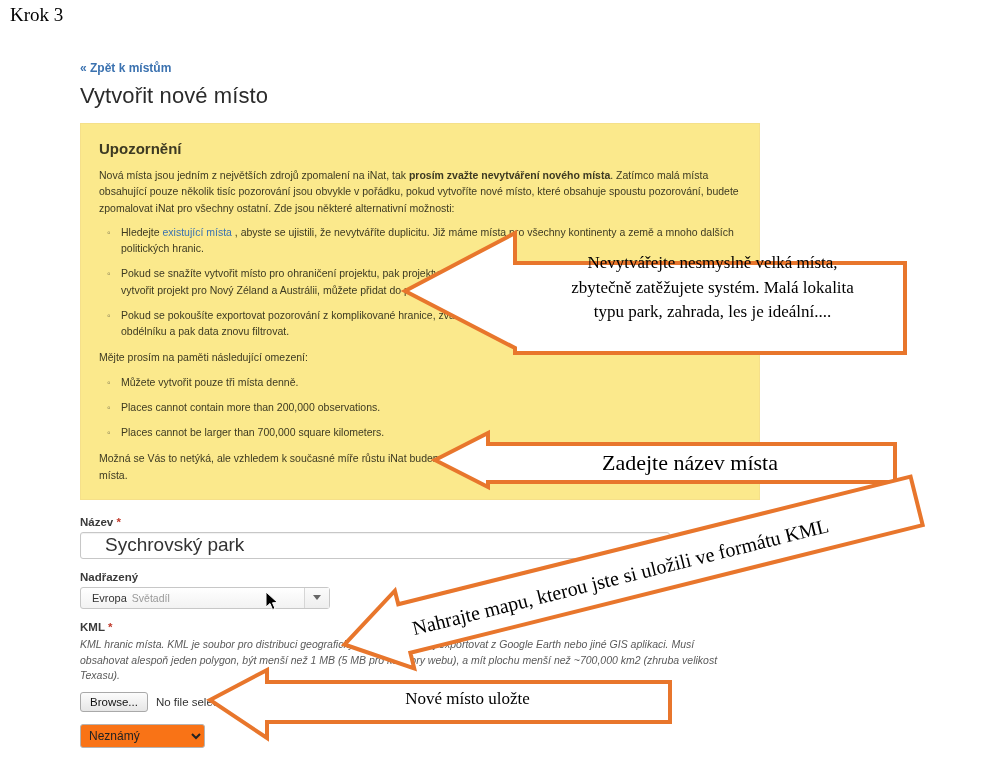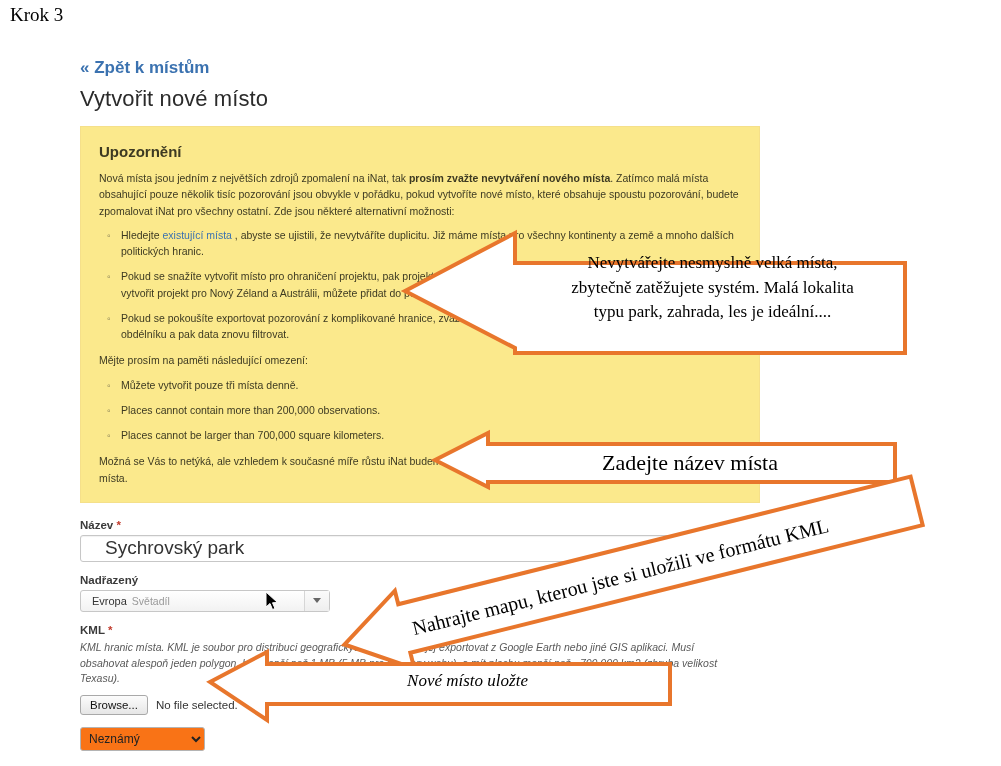--- a/index.html
+++ b/index.html
@@ -23,21 +23,21 @@
     font-size: 19px;
     color: #000;
   }
   .page {
     position: absolute;
     left: 80px;
     top: 58px;
     width: 760px;
   }
   .back-link {
-    font-size: 17px;
+    font-size: 12px;
     color: #3b72b0;
     text-decoration: none;
     font-weight: bold;
     display: inline-block;
     margin-bottom: 6px;
   }
   .page-title {
     font-size: 22px;
     font-weight: normal;
     color: #2b2b2b;
@@ -280,18 +280,18 @@
 
 <div class="callout" style="left:325px; top:470px;">
   <svg width="620" height="200" viewBox="0 0 620 200">
     <g transform="rotate(-14 310 100)">
       <polygon points="10,102 72,62 72,76 600,76 600,126 72,126 72,142 10,102" fill="#ffffff" stroke="#e8762c" stroke-width="4" stroke-linejoin="miter"></polygon>
       <text x="80" y="110" font-family="Liberation Serif, serif" font-size="20" fill="#000">Nahrajte mapu, kterou jste si uložili ve formátu KML</text>
     </g>
   </svg>
 </div>
 
-<div class="callout" style="left:205px; top:650px;font-style:italic;">
+<div class="callout" style="left:205px; top:668px;">
   <svg width="470" height="85" viewBox="0 0 470 85">
     <polygon points="5,32 62,2 62,14 465,14 465,54 62,54 62,70 5,32" fill="#ffffff" stroke="#e8762c" stroke-width="4" stroke-linejoin="miter"></polygon>
   </svg>
   <div class="callout-text" style="left:65px; top:19px; width:395px; font-size:17px;">Nové místo uložte</div>
 </div>
 
 </body></html>

